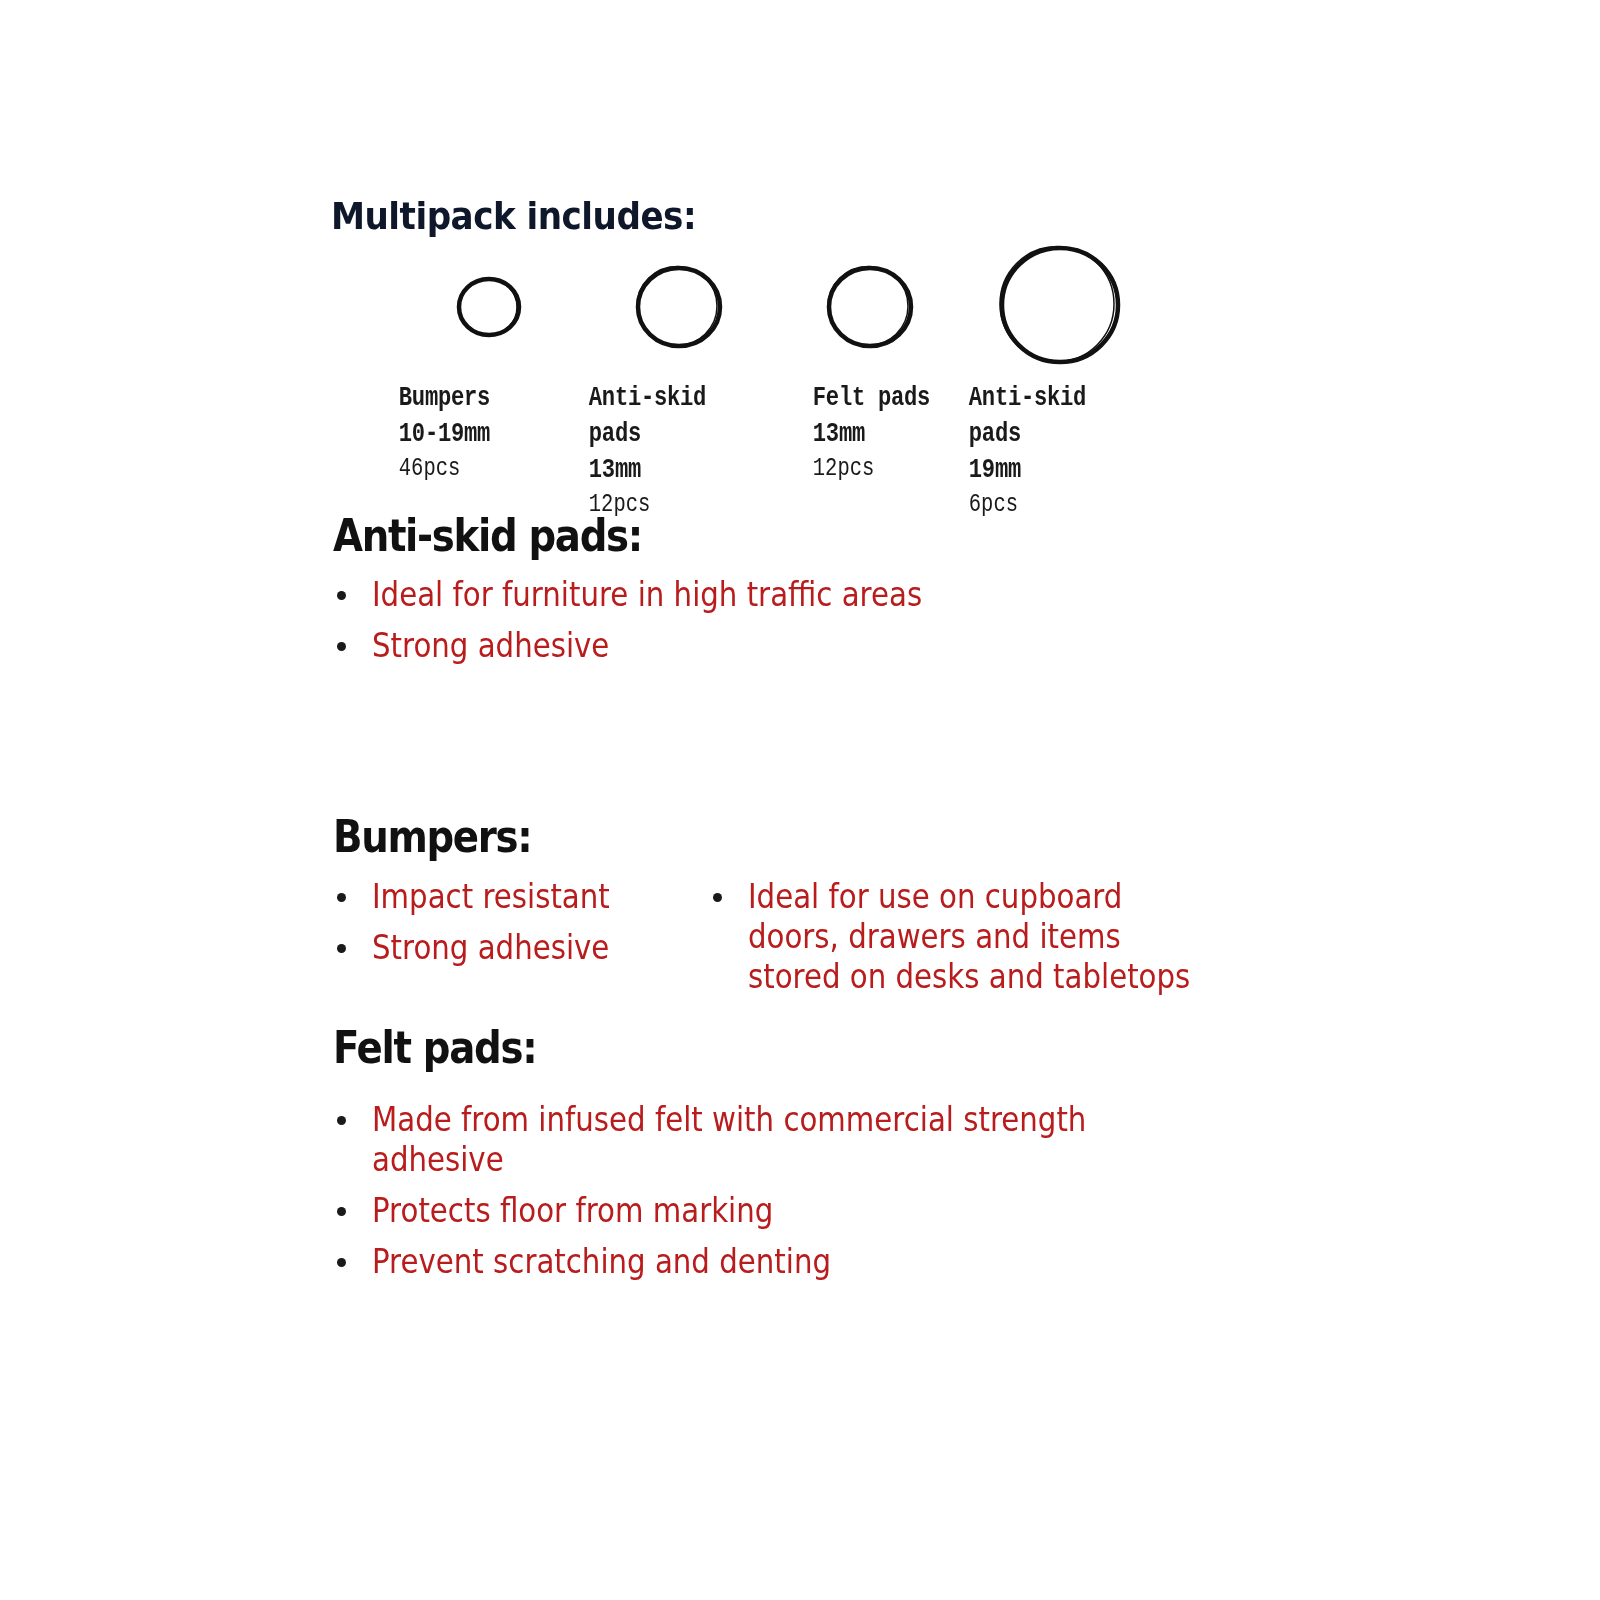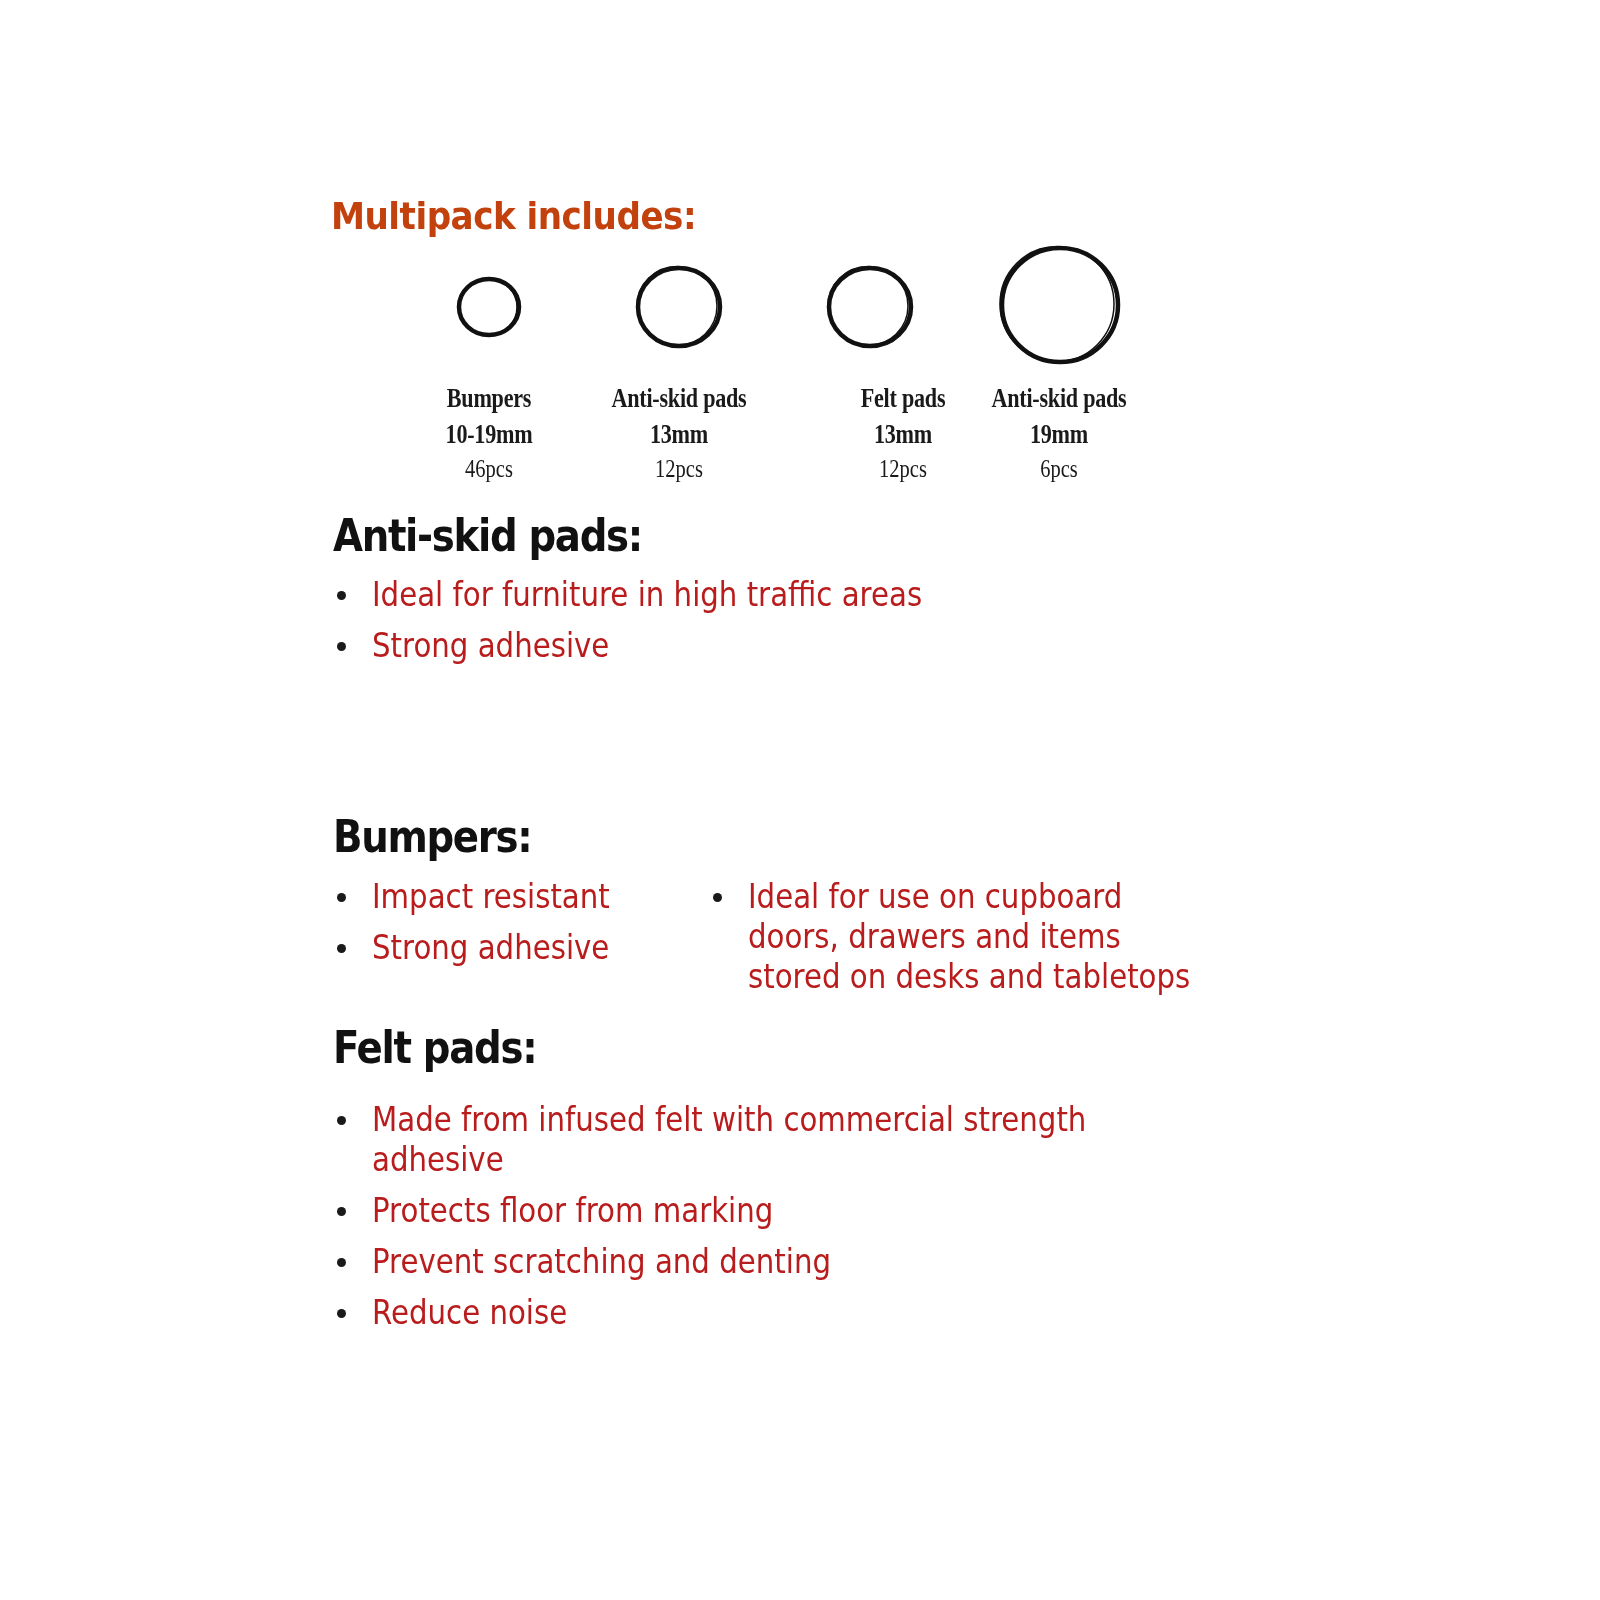--- a/index.html
+++ b/index.html
@@ -5,26 +5,26 @@
     html, body { margin: 0; padding: 0; background: #ffffff; }
     body {
       width: 1600px; height: 1600px; position: relative; overflow: hidden;
       color: #1a1a1a;
       font-family: "Liberation Sans", "DejaVu Sans", sans-serif;
     }
     .title {
       position: absolute; left: 331px; top: 192px;
       font-family: "DejaVu Sans Condensed", "DejaVu Sans", sans-serif;
       font-weight: bold; font-size: 38px; letter-spacing: -0.5px; line-height: 48px;
-      color: #c2410c;
+      color: #0f172a;
     }
     .ring-svg { position: absolute; }
     .prod-label {
-      position: absolute; width: 220px; text-align: center;
-      font-family: Liberation Serif, serif;
+      position: absolute; width: 220px; 
+      font-family: Liberation Mono, monospace;
     }
     .prod-name, .prod-size {
       display: block; font-weight: bold; font-size: 27px; line-height: 36px;
       transform: scaleX(0.82); letter-spacing: -0.3px; color: #1a1a1a;
     }
     .prod-qty {
       display: block; font-size: 25px; line-height: 34px;
       transform: scaleX(0.82); color: #1a1a1a;
     }
     .section-h {
@@ -117,14 +117,13 @@
 
 <div class="section-h" style="top:1022px;">Felt pads:</div>
 <ul class="blist spaced" style="left:333px;top:1087px;margin-top:12px;">
   <li>
     <span class="dot"></span>
     <span class="txt" style="display:block;">Made from infused felt with commercial strength</span>
     <span class="txt" style="display:block;">adhesive</span>
   </li>
   <li><span class="dot"></span><span class="txt">Protects floor from marking</span></li>
   <li><span class="dot"></span><span class="txt">Prevent scratching and denting</span></li>
-  <li><span class="dot"></span><span class="txt">Reduce noise</span></li>
 </ul>
 
 </body></html>

